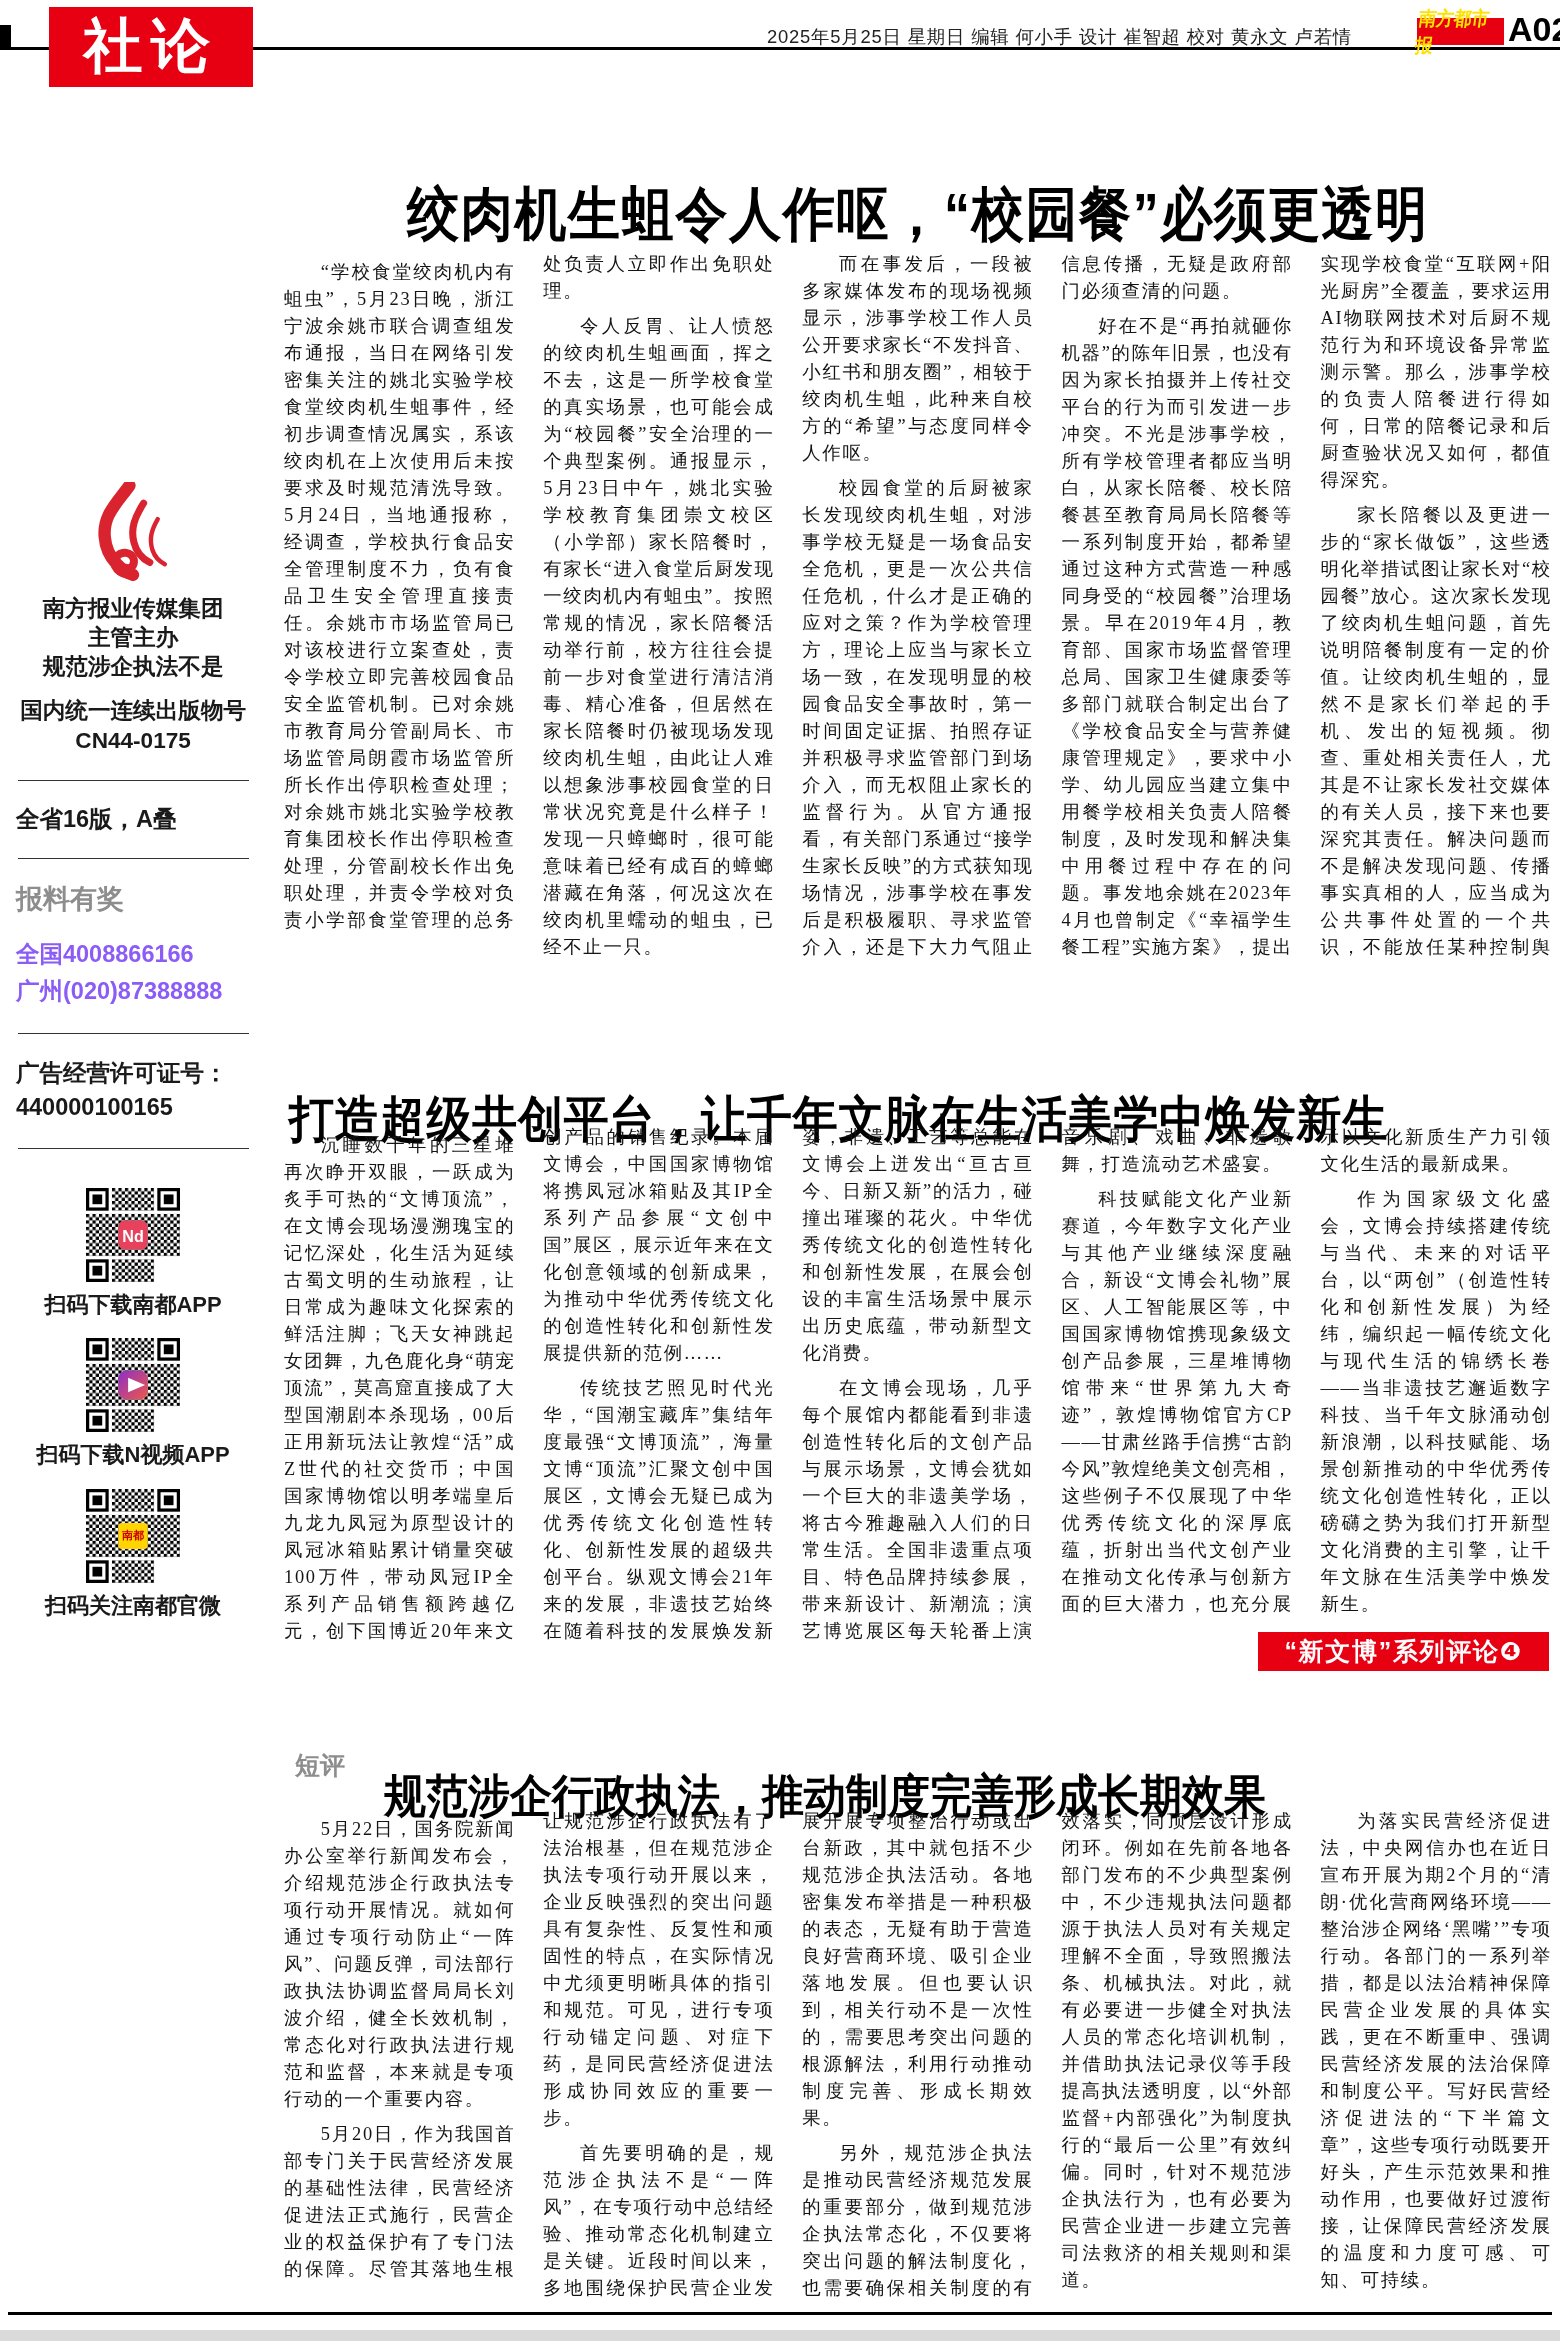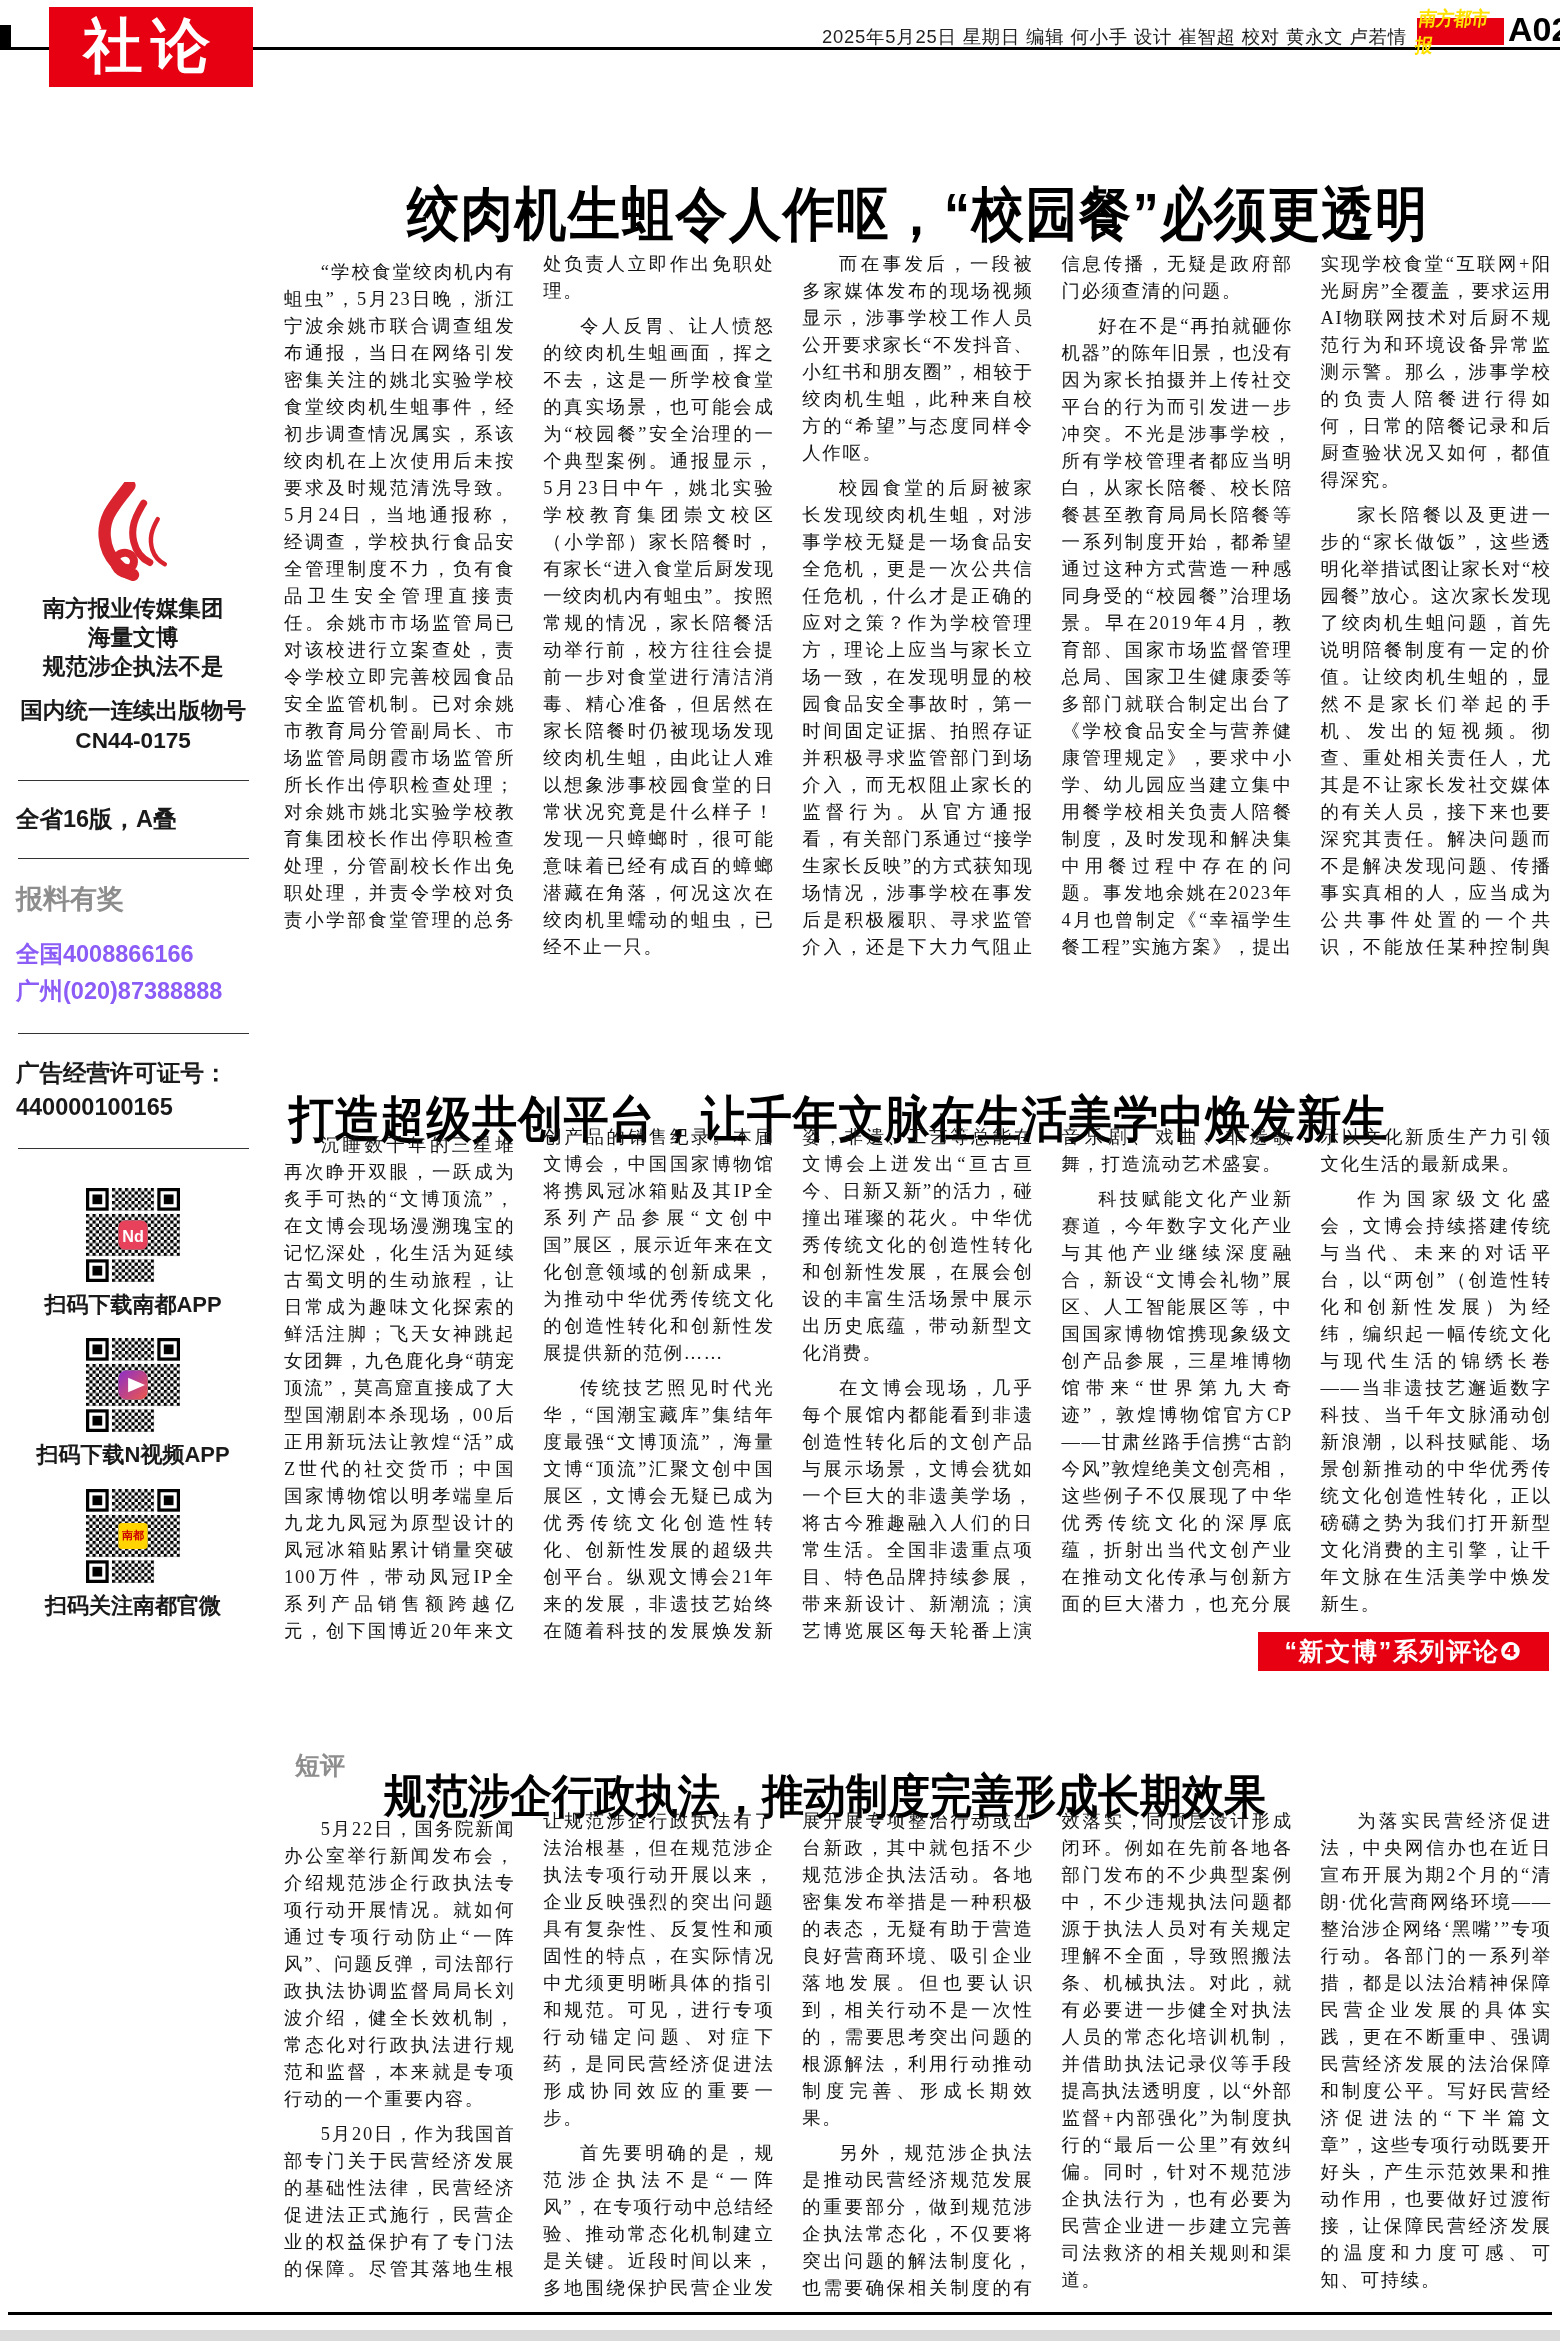--- a/index.html
+++ b/index.html
@@ -5,21 +5,21 @@
   html,body{margin:0;padding:0;background:#f2f2f2;}
   .page{position:relative;width:1560px;height:2342px;background:#ffffff;overflow:hidden;
         font-family:"Liberation Sans","DejaVu Sans",sans-serif;color:#111;}
   
   .corner-tick{position:absolute;left:0;top:25px;width:11px;height:23.5px;background:#000;}
   .header-rule{position:absolute;left:0;top:47px;width:1560px;height:2.5px;background:#000;}
   .section-box{position:absolute;left:49px;top:6.7px;width:204px;height:80px;background:#e60012;
                display:flex;align-items:center;justify-content:center;z-index:2;}
   .section-box span{color:#fff;font-size:59px;font-weight:700;letter-spacing:8.4px;
                     font-family:"Liberation Serif","DejaVu Serif",serif;}
-  .dateline{position:absolute;top:23.5px;left:712px;width:695px;text-align:right;
+  .dateline{position:absolute;top:23.5px;left:712px;width:695px;text-align:center;
             font-size:18.4px;color:#222;letter-spacing:0.8px;}
   .brand-box{position:absolute;top:18.4px;left:1417px;width:87px;height:27px;background:#e60012;
              display:flex;align-items:center;justify-content:center;}
   .brand-box span{color:#ffe100;font-size:17.6px;font-weight:900;transform:skewX(-8deg) scaleY(1.1);
                   font-family:"Liberation Serif","DejaVu Serif",serif;}
   .pageno{position:absolute;top:10px;left:1508px;font-size:34px;font-weight:900;color:#000;}
   
   .sidebar{position:absolute;left:12.6px;top:482px;width:241px;}
   .flame{display:block;margin:0 auto;}
   .org-block{margin-top:13.4px;text-align:center;font-size:22.6px;line-height:29px;font-weight:600;color:#1a1a1a;}
@@ -74,21 +74,21 @@
 
   <div class="sidebar">
     <svg class="flame" width="90" height="99" viewBox="0 0 100 112" fill="none">
       <path d="M46,4 C30,26 16,38 18,62 C20,88 40,102 50,105" stroke="#d9232e" stroke-width="14" stroke-linecap="round"></path>
       <path d="M50,105 C34,106 25,95 31,85 C37,77 49,79 51,88 C52,95 47,99 42,97" stroke="#d9232e" stroke-width="9" stroke-linecap="round" fill="none"></path>
       <path d="M62,24 C52,40 47,52 51,68 C54,81 63,88 69,91" stroke="#d9232e" stroke-width="8" stroke-linecap="round"></path>
       <path d="M78,42 C71,54 68,64 72,77 C75,86 82,91 86,93" stroke="#d9232e" stroke-width="5" stroke-linecap="round"></path>
     </svg>
     <div class="org-block">
         <div>南方报业传媒集团</div>
-        <div>海量文博</div>
+        <div>主管主办</div>
         <div>规范涉企执法不是</div>
       </div>
     <div class="issn-block">
         <div>国内统一连续出版物号</div>
         <div>CN44-0175</div>
       </div>
     <hr class="side-hr">
     <div class="edition">全省16版，A叠</div>
     <hr class="side-hr">
     <div class="tipoff-title">报料有奖</div>

